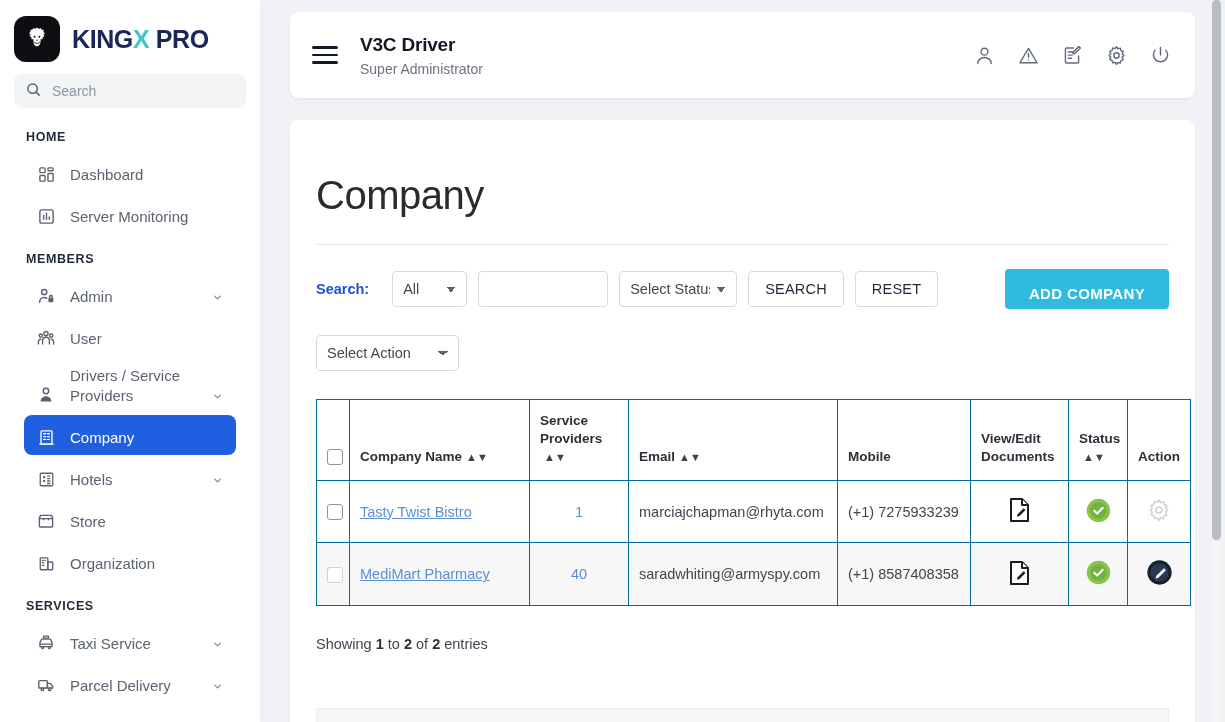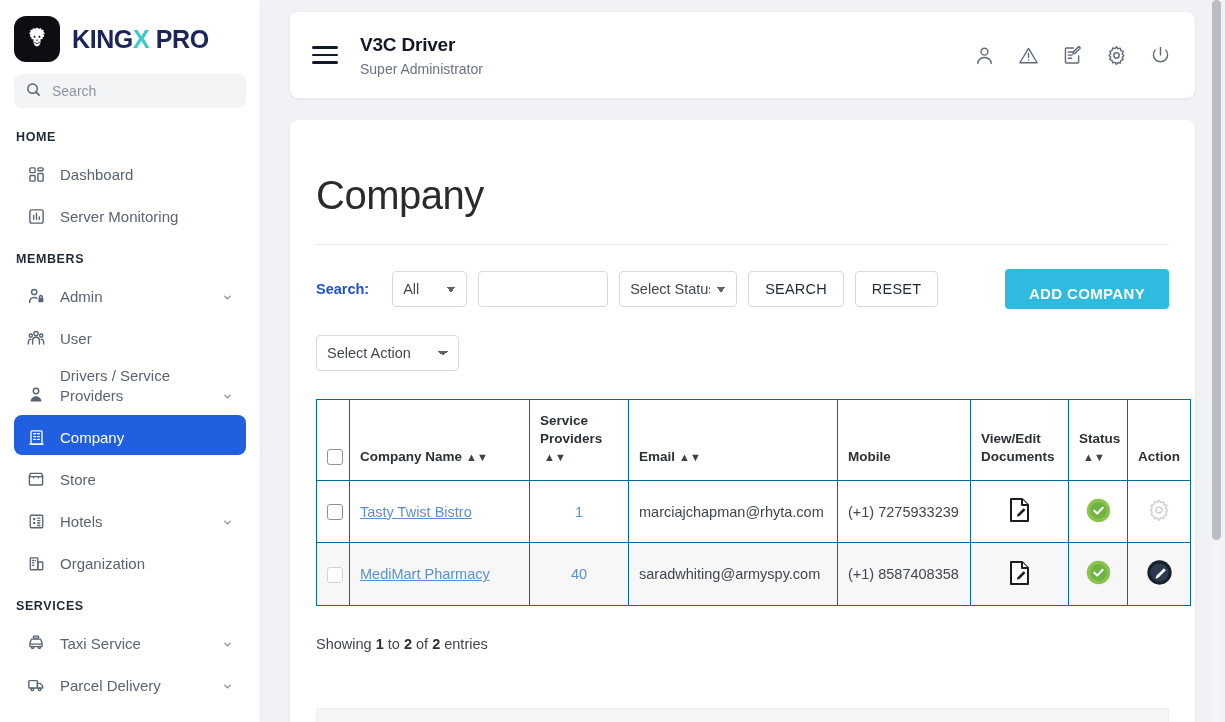--- a/index.html
+++ b/index.html
@@ -35,21 +35,21 @@
     height: 34px; background: #f3f4f6; border-radius: 8px;
     display: flex; align-items: center; gap: 9px; padding: 0 12px;
   }
   .search-box svg { flex: 0 0 auto; }
   .search-box input {
     border: 0; outline: 0; background: transparent; width: 100%;
     font-family: "Liberation Sans", sans-serif; font-size: 14px; color: #4b5563;
   }
   .search-box input::placeholder { color: #8b94a3; }
 
-  .nav { padding: 0 14px; }
+  .nav { padding: 0 24px; }
   .nav-section {
     font-size: 12.5px; font-weight: 700; letter-spacing: .6px;
     color: #1f2937; padding: 16px 2px 8px 2px; text-transform: uppercase;
   }
   .nav-item {
     display: flex; align-items: flex-end; gap: 14px;
     min-height: 40px; padding: 8px 12px; border-radius: 8px;
     color: #5a6372; font-size: 15px; margin-bottom: 2px;
     cursor: pointer; position: relative;
   }
@@ -263,43 +263,43 @@
             <rect x="3.2" y="2" width="11.6" height="14" rx="1"></rect>
             <path d="M6 5h2M10 5h2M6 8h2M10 8h2M6 11h2M10 11h2" stroke-linecap="round"></path>
             <path d="M1.8 16h14.4" stroke-linecap="round"></path>
           </svg>
         </span>
         <span class="nv-label">Company</span>
       </div>
 
       <div class="nav-item">
         <span class="nv-ico">
-          <svg width="18" height="18" viewBox="0 0 18 18" fill="none" stroke="#5a6372" stroke-width="1.4">
-            <path d="M2.4 6.6h13.2V14a1 1 0 0 1-1 1H3.4a1 1 0 0 1-1-1z"></path>
-            <path d="M2 6.6L3.6 3.4h10.8L16 6.6" stroke-linejoin="round"></path>
-            <path d="M6.6 6.6v1.2M11.4 6.6v1.2" stroke-linecap="round"></path>
-          </svg>
-        </span>
-        <span class="nv-label">Store</span>
-      </div>
-
-      <div class="nav-item">
-        <span class="nv-ico">
           <svg width="17" height="17" viewBox="0 0 18 18" fill="none" stroke="#5a6372" stroke-width="1.4">
             <rect x="2.4" y="2.4" width="13.2" height="13.2" rx="1"></rect>
             <path d="M5.4 5.4h2.2v2.2H5.4zM5.4 9.4h2.2v2.2H5.4z" fill="#5a6372" stroke="none"></path>
             <path d="M10.2 5.4h2.4M10.2 8h2.4M10.2 10.6h2.4M10.2 13.2h2.4" stroke-linecap="round"></path>
           </svg>
         </span>
         <span class="nv-label">Hotels</span>
         <span class="nv-chev">
           <svg width="11" height="11" viewBox="0 0 12 12" fill="none" stroke="#5a6372" stroke-width="1.4">
               <path d="M3 4.5L6 7.5 9 4.5" stroke-linecap="round" stroke-linejoin="round"></path>
             </svg>
         </span>
+      </div>
+
+      <div class="nav-item">
+        <span class="nv-ico">
+          <svg width="18" height="18" viewBox="0 0 18 18" fill="none" stroke="#5a6372" stroke-width="1.4">
+            <path d="M2.4 6.6h13.2V14a1 1 0 0 1-1 1H3.4a1 1 0 0 1-1-1z"></path>
+            <path d="M2 6.6L3.6 3.4h10.8L16 6.6" stroke-linejoin="round"></path>
+            <path d="M6.6 6.6v1.2M11.4 6.6v1.2" stroke-linecap="round"></path>
+          </svg>
+        </span>
+        <span class="nv-label">Store</span>
       </div>
 
       <div class="nav-item">
         <span class="nv-ico">
           <svg width="17" height="17" viewBox="0 0 18 18" fill="none" stroke="#5a6372" stroke-width="1.4">
             <rect x="2.4" y="3" width="8" height="12.6" rx=".8"></rect>
             <rect x="10.4" y="7.4" width="5.2" height="8.2" rx=".8"></rect>
             <path d="M4.6 5.8h1.6M8 5.8h0M4.6 8.4h1.6M4.6 11h1.6" stroke-linecap="round"></path>
           </svg>
         </span>

